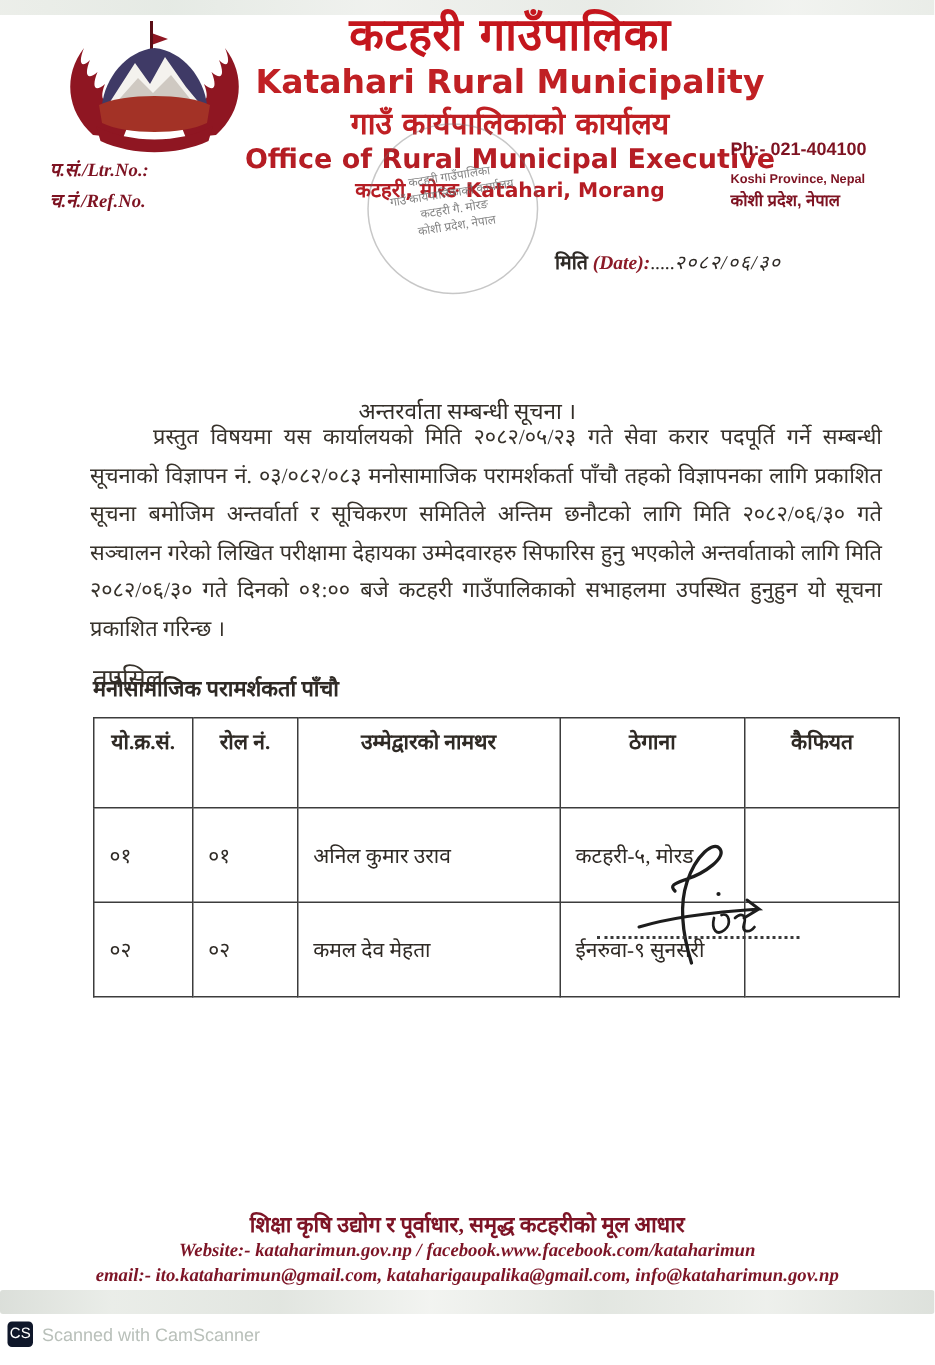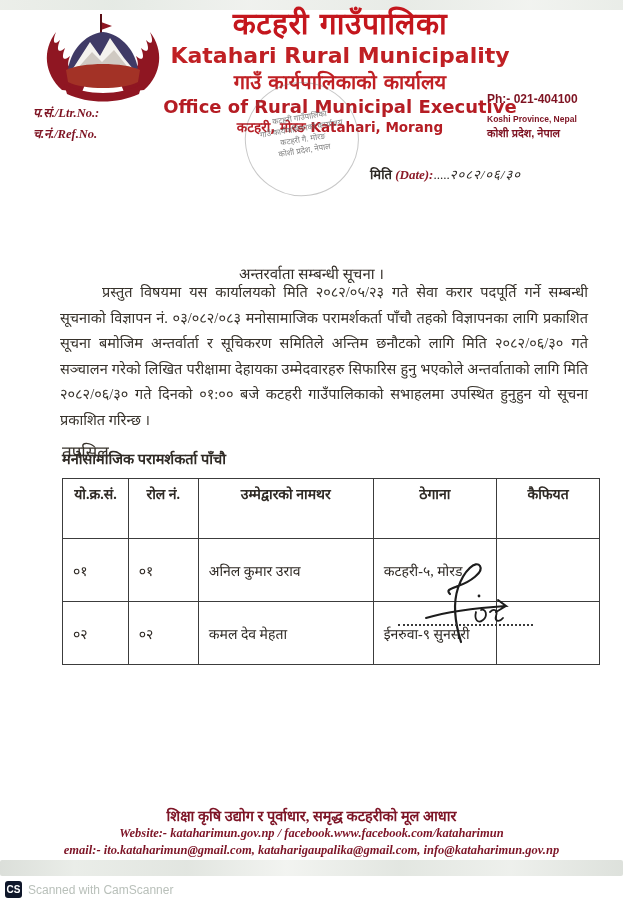--- a/index.html
+++ b/index.html
@@ -57,21 +57,21 @@
   .sig-svg{position:absolute;left:18px;top:-4px;}
   .sig-dots{position:absolute;left:10px;top:64px;width:135px;border-bottom:2px dotted #3a3a3a;}
   .sig-title{position:absolute;left:0px;top:72px;width:150px;font-size:13.5px;color:#2f2a25;}
   
   .slogan{left:0;top:805px;width:623px;text-align:center;font-size:14.5px;font-weight:bold;color:#7d1426;}
   .web-line,.email-line{left:0;width:623px;text-align:center;font-size:12.5px;font-weight:bold;font-style:italic;color:#7d1426;}
   .web-line{top:826px;} .email-line{top:843px;}
   
   .cs-row{left:5px;top:881px;display:flex;align-items:center;gap:6px;}
   .cs-badge{width:17px;height:17px;background:#0f172a;border-radius:3px;color:#fff;
-    font-family:"Liberation Sans",sans-serif;font-size:10px;font-weight:bold;
+    font-family:"Liberation Sans",sans-serif;font-size:10px;font-weight:normal;
     display:flex;align-items:center;justify-content:center;}
   .cs-text{font-family:"Liberation Sans",sans-serif;font-size:12px;color:#b9c0ba;}
 </style>
 </head>
 <body>
 
 <div class="abs top-noise"></div>
 
 <div class="abs" style="left:42px;top:12px;">
   <svg width="122" height="96" viewBox="0 0 122 96">

